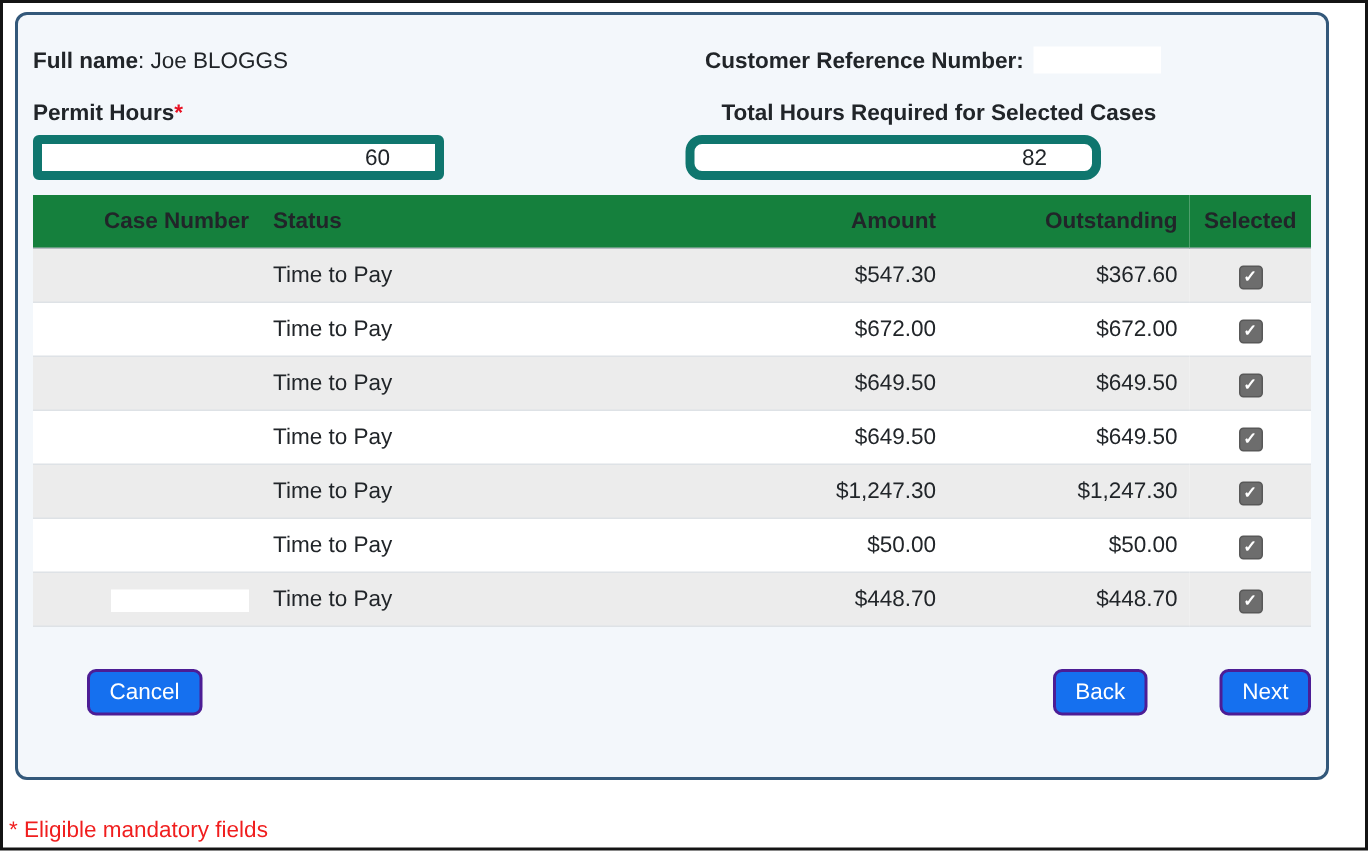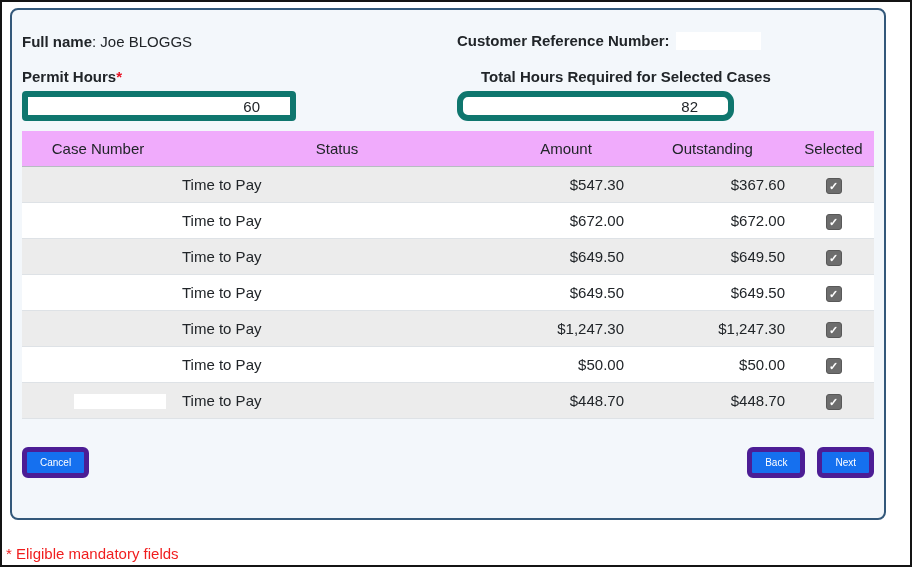--- a/index.html
+++ b/index.html
@@ -7,21 +7,21 @@
     width:912px;height:567px;box-sizing:border-box;
     border:2px solid #141414;background:#ffffff;position:relative;
     font-family:"Liberation Sans", sans-serif;color:#212529;font-size:15px;
   }
   .panel{
     position:absolute;left:8px;top:6px;width:876px;height:512px;
     box-sizing:border-box;background:#f3f7fb;
     border:2px solid #33587a;border-radius:8px;padding:10px;
   }
   .grid2{display:grid;grid-template-columns:435px 1fr;align-items:center;}
-  .top-row{margin-top:12px;}
+  .top-row{margin-top:12px;gap:13px;}
   .label-row{margin-top:18px;gap:24px;}
   .input-row{margin-top:6px;}
   .bold{font-weight:bold;}
   .req{color:#e81123;font-weight:bold;}
   .redact{
     display:inline-block;background:#ffffff;vertical-align:middle;
   }
   .redact-ref{width:85px;height:18px;margin-left:6px;margin-top:-2px;}
   .redact-case{width:92px;height:15px;}
   .text-input{
@@ -30,40 +30,40 @@
     text-align:right;padding:0 30px 0 10px;outline:none;
   }
   .input-permit{width:274px;}
   .input-total{width:277px;border-radius:11px;}
   .section-title{margin-top:20px;font-weight:bold;}
   table.cases{
     margin-top:10px;width:852px;border-collapse:collapse;background:#ffffff;
     font-size:15px;
   }
   table.cases th{
-    height:35px;padding:0 8px;font-weight:normal;background:#f0abfc;
-    border-bottom:1px solid #b6bcc2;white-space:nowrap;text-align:center;
+    height:35px;padding:0 8px;font-weight:bold;background:#15803d;
+    border-bottom:1px solid #b6bcc2;white-space:nowrap;
   }
   table.cases td{
     height:35px;padding:0 8px;border-bottom:1px solid #dee2e6;white-space:nowrap;
   }
   table.cases tr.striped td{background:#ececec;}
   .col-case{width:152px;} .col-status{width:326px;} .col-amount{width:132px;}
   .col-out{width:161px;} .col-sel{width:81px;}
   .ta-r{text-align:right;} .ta-l{text-align:left;} .ta-c{text-align:center;}
   .cb{
     display:inline-block;width:14px;height:14px;box-sizing:content-box;
     background:#6d6d6d;border:1px solid #585858;border-radius:3px;
     color:#ffffff;font-size:11px;line-height:14px;text-align:center;
     font-weight:bold;cursor:default;
   }
   .footer-row{margin-top:28px;display:flex;justify-content:space-between;align-items:center;}
   .btn{
-    background:#1570ef;color:#ffffff;border:5px solid #4c1d95;border-radius:6px;
-    font-family:"Liberation Sans", sans-serif;font-size:10px;padding:5px 13px;cursor:pointer;
+    background:#1570ef;color:#ffffff;border:2px solid #4c1d95;border-radius:6px;
+    font-family:"Liberation Sans", sans-serif;font-size:15px;padding:5px 13px;cursor:pointer;margin-left:36px;
   }
   .btn-group{display:flex;gap:12px;}
   .mandatory-note{
     position:absolute;left:4px;top:543px;color:#f01e1e;font-size:15px;
   }
 </style>
 </head>
 <body>
 
 <div class="panel">

